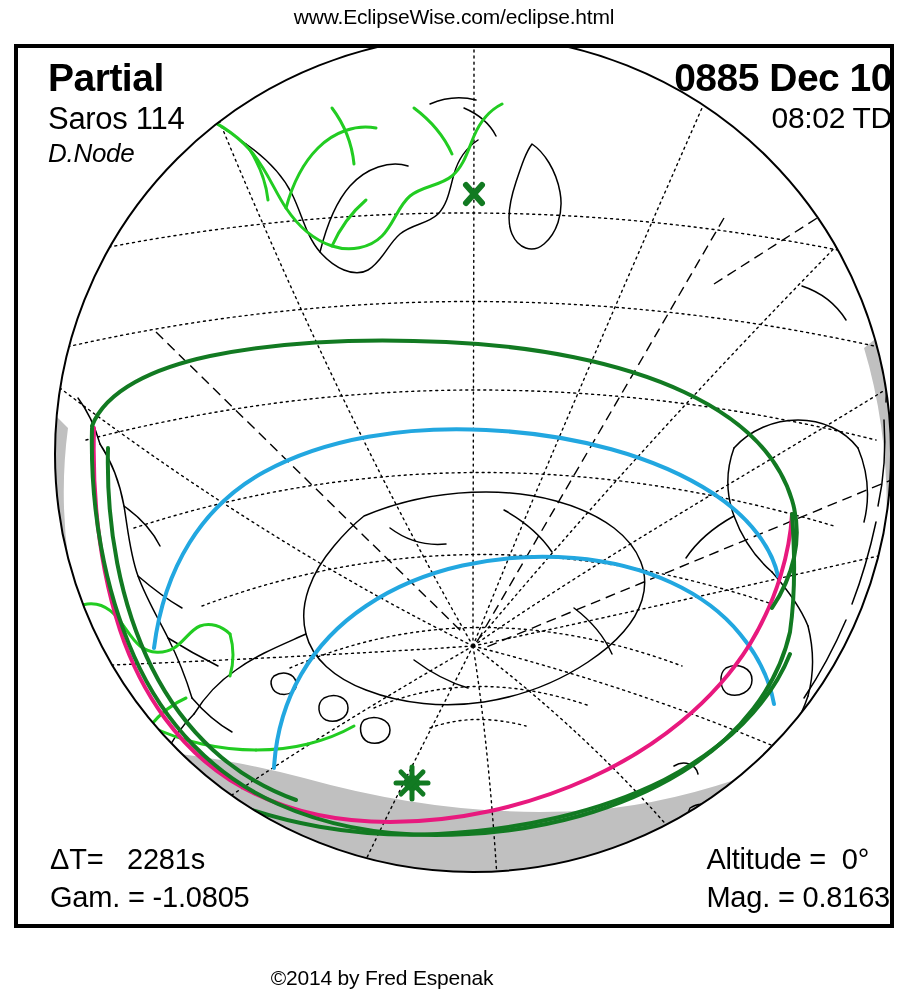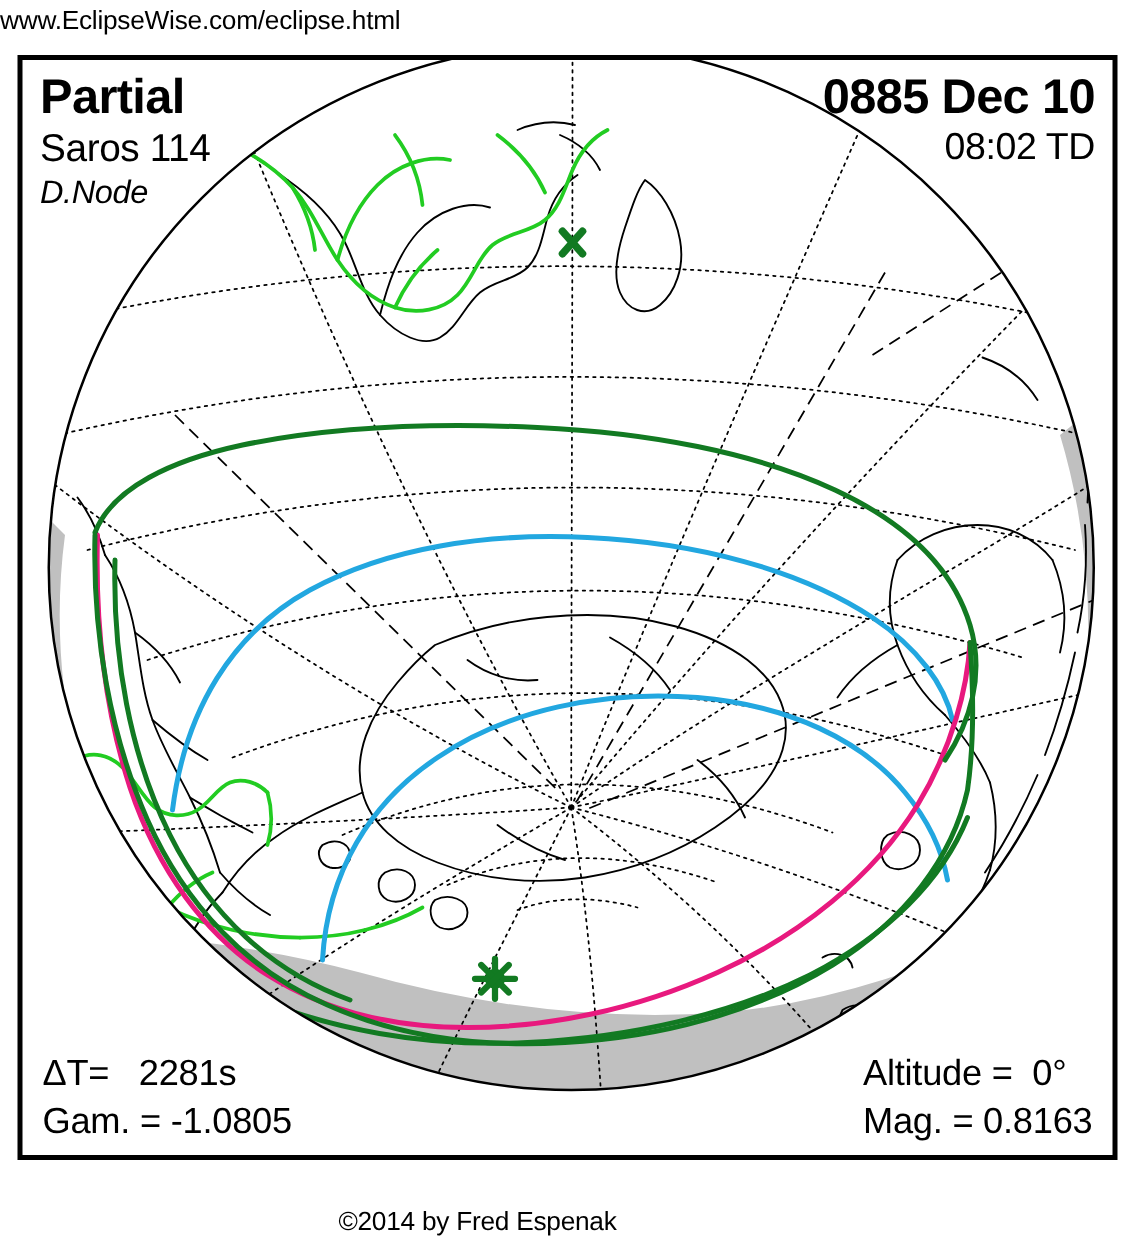--- a/index.html
+++ b/index.html
@@ -20,42 +20,42 @@
     width: 908px;
     height: 1004px;
     background: #ffffff;
   }
   
   .top-url {
     position: absolute;
     top: 4px;
     left: 0;
     width: 908px;
-    text-align: left;
+    text-align: center;
     font-size: 21px;
     line-height: 26px;
     letter-spacing: -0.2px;
     font-family: "Liberation Sans", sans-serif;
     color: #000;
   }
   
   .frame {
     position: absolute;
     left: 14px;
     top: 44px;
     width: 880px;
     height: 884px;
     border: 4px solid #000000;
     box-sizing: border-box;
     background: #ffffff;
     overflow: hidden;
   }
   .frame-inner {
     position: absolute;
-    left: 0; top: 0;
+    left: 16px; top: 0;
     width: 872px;
     height: 876px;
     overflow: hidden;
   }
   
   .hdr-left {
     position: absolute;
     left: 14px;
     top: 8px;
     text-align: left;

